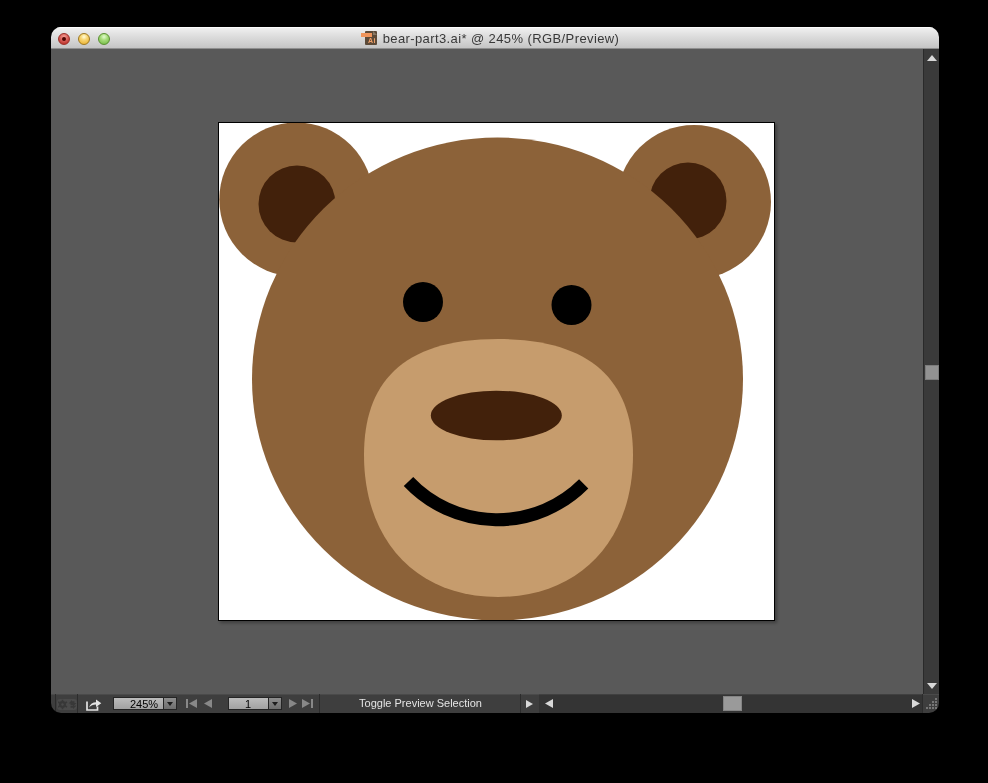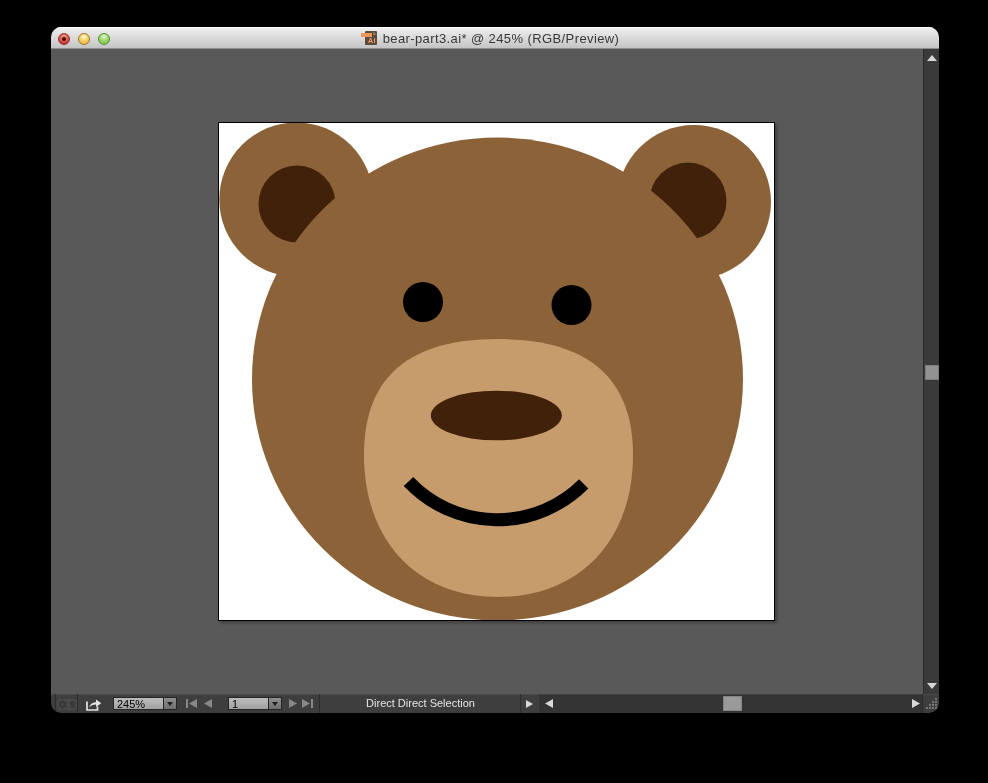--- a/index.html
+++ b/index.html
@@ -39,21 +39,21 @@
     border-bottom:6px solid #d8d8d8; }
   #vdown { bottom:5px; border-left:5px solid transparent; border-right:5px solid transparent;
     border-top:6px solid #d8d8d8; }
   #vthumb { position:absolute; left:1px; top:316px; width:14px; height:15px;
     background:#929292; border:1px solid #7c7c7c; }
   #statusbar { position:absolute; left:0; top:667px; width:888px; height:19px;
     background:#3e3e3e; box-shadow:inset 0 1px 0 #4a4a4a; font-size:12px; }
   .sdiv { position:absolute; top:0; width:1px; height:19px; background:#2c2c2c; }
   .field { position:absolute; top:3px; height:13px;
     background:linear-gradient(#bcbcbc,#a2a2a2); border:1px solid #252525;
-    color:#000; font-size:11px; line-height:12px; padding-left:3px; }
+    color:#000; font-size:11px; line-height:12px; padding-left:16px; }
   .drop { position:absolute; top:3px; width:13px; height:13px;
     background:linear-gradient(#8e8e8e,#6e6e6e); border:1px solid #252525; border-left:none; }
   .drop:after { content:""; position:absolute; left:2.5px; top:4px; width:0; height:0;
     border-left:3.5px solid transparent; border-right:3.5px solid transparent;
     border-top:4px solid #1c1c1c; }
   #tds { position:absolute; left:269px; top:0; width:201px; height:19px;
     color:#e4e4e4; text-align:center; line-height:19px; font-size:11px; }
   #htrack { position:absolute; left:488px; top:0; width:383px; height:19px;
     background:#343434; box-shadow:inset 0 1px 0 #404040; }
   #hthumb { position:absolute; left:184px; top:2px; width:19px; height:15px;
@@ -130,21 +130,21 @@
     <div class="field" style="left:177px; width:41px; line-height:12px;">1</div>
     <div class="drop" style="left:218px"></div>
     <svg style="position:absolute;left:237px;top:5px" width="9" height="9" viewBox="0 0 9 9">
       <path d="M1 0 L9 4.5 L1 9 Z" fill="#888"></path>
     </svg>
     <svg style="position:absolute;left:250px;top:5px" width="12" height="9" viewBox="0 0 12 9">
       <path d="M1 0 L9 4.5 L1 9 Z" fill="#888"></path>
       <rect x="10" y="0" width="2" height="9" fill="#888"></rect>
     </svg>
     <div class="sdiv" style="left:268px"></div>
-    <div id="tds">Direct Direct Selection</div>
+    <div id="tds">Toggle Preview Selection</div>
     <div class="sdiv" style="left:469px"></div>
     <svg style="position:absolute;left:475px;top:6px" width="7" height="8" viewBox="0 0 7 8">
       <path d="M0 0 L7 4 L0 8 Z" fill="#d8d8d8"></path>
     </svg>
     <div id="htrack">
       <svg style="position:absolute;left:6px;top:5px" width="8" height="9" viewBox="0 0 8 9">
         <path d="M8 0 L0 4.5 L8 9 Z" fill="#d8d8d8"></path>
       </svg>
       <div id="hthumb"></div>
       <svg style="position:absolute;right:2px;top:5px" width="8" height="9" viewBox="0 0 8 9">

